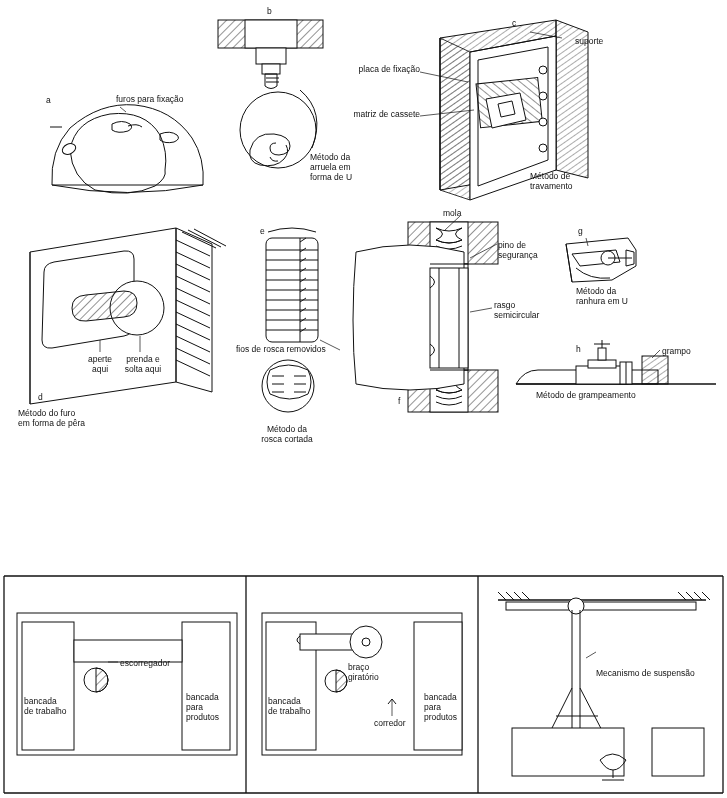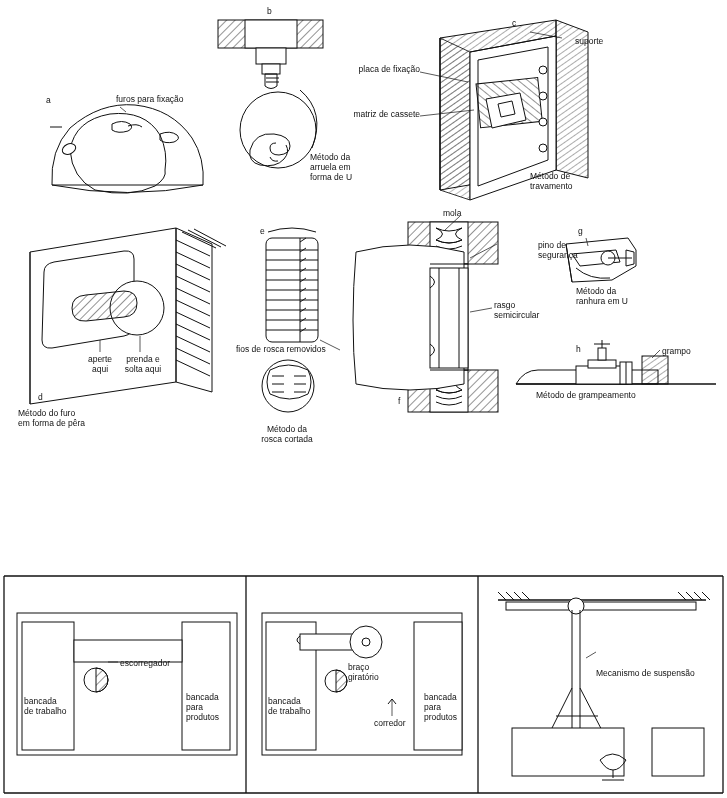--- a/index.html
+++ b/index.html
@@ -235,21 +235,21 @@
 <div class="lbl" style="left:18px;top:408px;">Método do furo
 em forma de pêra</div>
 
 <div class="lbl" style="left:260px;top:226px;">e</div>
 <div class="lbl" style="left:236px;top:344px;">fios de rosca removidos</div>
 <div class="lbl c" style="left:232px;top:424px;width:110px;">Método da
 rosca cortada</div>
 
 <div class="lbl" style="left:398px;top:396px;">f</div>
 <div class="lbl" style="left:443px;top:208px;">mola</div>
-<div class="lbl" style="left:498px;top:240px;padding-left:40px;">pino de
+<div class="lbl" style="left:498px;top:240px;">pino de
 segurança</div>
 <div class="lbl" style="left:494px;top:300px;">rasgo
 semicircular</div>
 
 <div class="lbl" style="left:578px;top:226px;">g</div>
 <div class="lbl" style="left:576px;top:286px;">Método da
 ranhura em U</div>
 
 <div class="lbl" style="left:576px;top:344px;">h</div>
 <div class="lbl" style="left:662px;top:346px;">grampo</div>

